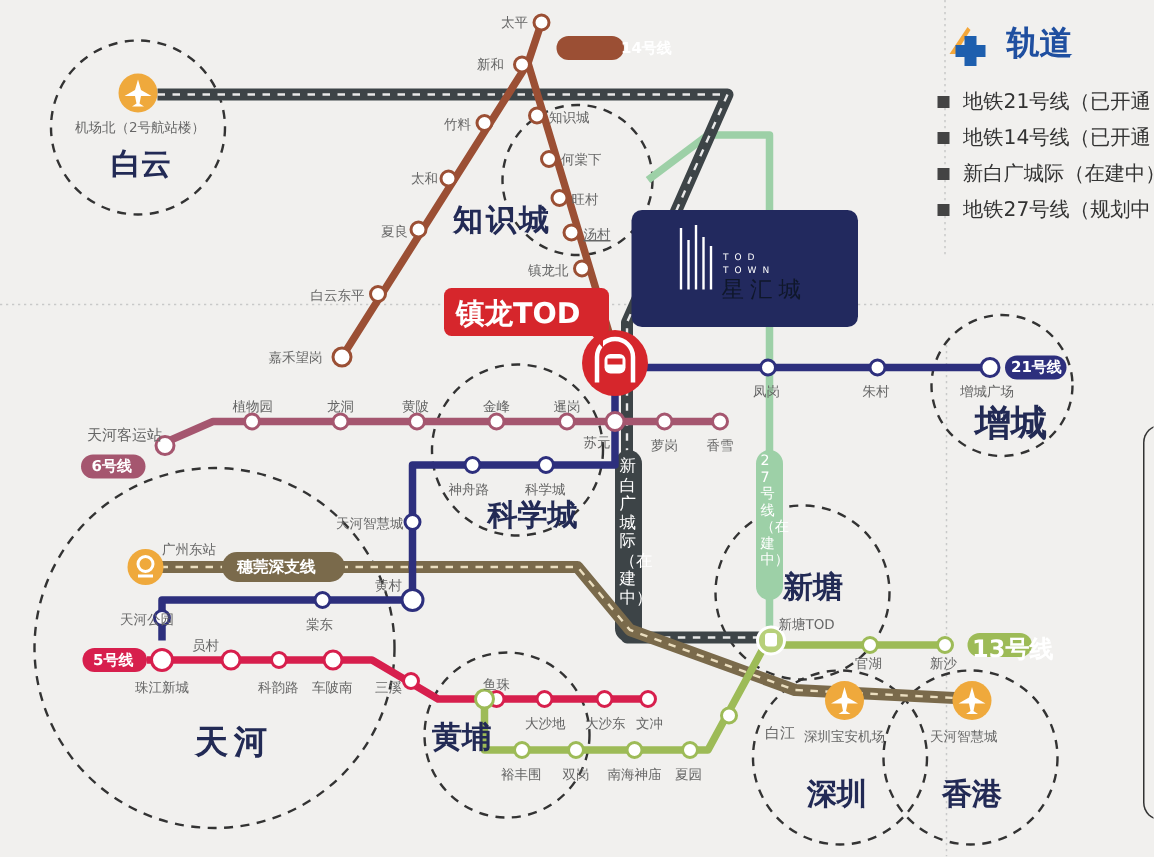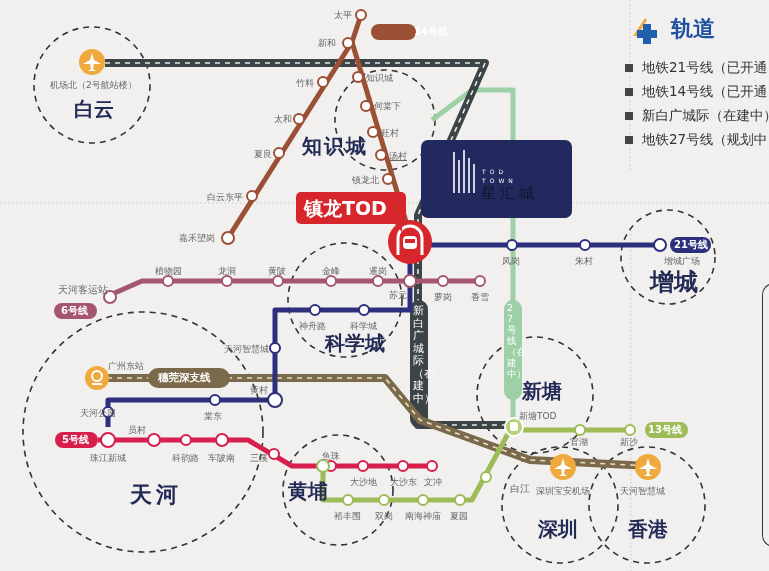--- a/index.html
+++ b/index.html
@@ -176,21 +176,21 @@
     <rect x="645" y="422" width="43" height="16" rx="8" fill="#9dbb57"></rect>
   </g>
 </svg>
 
 <div style="position:absolute;left:0;top:0;width:769px;height:571px;">
 
   <span style="position:absolute;left:374px;top:25px;font-size:10px;font-weight:bold;color:#fff;margin-left:40px;">14号线</span>
   <span style="position:absolute;left:674px;top:238px;font-size:10px;font-weight:bold;color:#fff;">21号线</span>
   <span style="position:absolute;left:61px;top:304px;font-size:10px;font-weight:bold;color:#fff;">6号线</span>
   <span style="position:absolute;left:62px;top:433px;font-size:10px;font-weight:bold;color:#fff;">5号线</span>
-  <span style="position:absolute;left:648px;top:423px;font-size:10px;font-weight:bold;color:#fff;text-align:center;">13号线</span>
+  <span style="position:absolute;left:648px;top:423px;font-size:16px;font-weight:bold;color:#fff;text-align:center;">13号线</span>
   <span style="position:absolute;left:158px;top:371px;font-size:10.5px;font-weight:bold;color:#fff;">穗莞深支线</span>
 
   <span style="position:absolute;left:413px;top:305px;width:12px;font-size:11px;line-height:12.5px;color:#fff;word-break:break-all;">新白广城际（在建中）</span>
   <span style="position:absolute;left:507px;top:302px;width:12px;font-size:9.5px;line-height:11px;color:#fff;word-break:break-all;">27号线（在建中）</span>
 
   <span style="position:absolute;left:304px;top:196px;font-size:19px;font-weight:bold;color:#fff;">镇龙TOD</span>
   <span style="position:absolute;left:482px;top:168px;font-size:6px;letter-spacing:4px;color:#fff;">TOD</span>
   <span style="position:absolute;left:482px;top:177px;font-size:6px;letter-spacing:4px;color:#fff;">TOWN</span>
   <span style="position:absolute;left:481px;top:184px;font-size:15px;letter-spacing:4px;color:#0f172a;">星汇城</span>
 
@@ -212,21 +212,21 @@
   <span style="position:absolute;left:207px;top:191px;font-size:9px;color:#666;">白云东平</span>
   <span style="position:absolute;left:179px;top:232px;font-size:9px;color:#666;">嘉禾望岗</span>
   <span style="position:absolute;left:366px;top:72px;font-size:9px;color:#666;">知识城</span>
   <span style="position:absolute;left:374px;top:100px;font-size:9px;color:#666;">何棠下</span>
   <span style="position:absolute;left:381px;top:127px;font-size:9px;color:#666;">旺村</span>
   <span style="position:absolute;left:389px;top:150px;font-size:9px;color:#666;text-decoration:underline;">汤村</span>
   <span style="position:absolute;left:352px;top:174px;font-size:9px;color:#666;">镇龙北</span>
 
   <span style="position:absolute;left:502px;top:255px;font-size:9px;color:#666;">凤岗</span>
   <span style="position:absolute;left:575px;top:255px;font-size:9px;color:#666;">朱村</span>
-  <span style="position:absolute;left:640px;top:255px;font-size:9px;color:#666;margin-left:24px;">增城广场</span>
+  <span style="position:absolute;left:640px;top:255px;font-size:9px;color:#666;">增城广场</span>
   <span style="position:absolute;left:299px;top:320px;font-size:9px;color:#666;">神舟路</span>
   <span style="position:absolute;left:350px;top:320px;font-size:9px;color:#666;">科学城</span>
   <span style="position:absolute;left:224px;top:343px;font-size:9px;color:#666;">天河智慧城</span>
   <span style="position:absolute;left:250px;top:384px;font-size:9px;color:#666;">黄村</span>
   <span style="position:absolute;left:204px;top:410px;font-size:9px;color:#666;">棠东</span>
   <span style="position:absolute;left:80px;top:407px;font-size:9px;color:#666;">天河公园</span>
 
   <span style="position:absolute;left:58px;top:283px;font-size:10px;color:#666;">天河客运站</span>
   <span style="position:absolute;left:155px;top:265px;font-size:9px;color:#666;">植物园</span>
   <span style="position:absolute;left:218px;top:265px;font-size:9px;color:#666;">龙洞</span>

